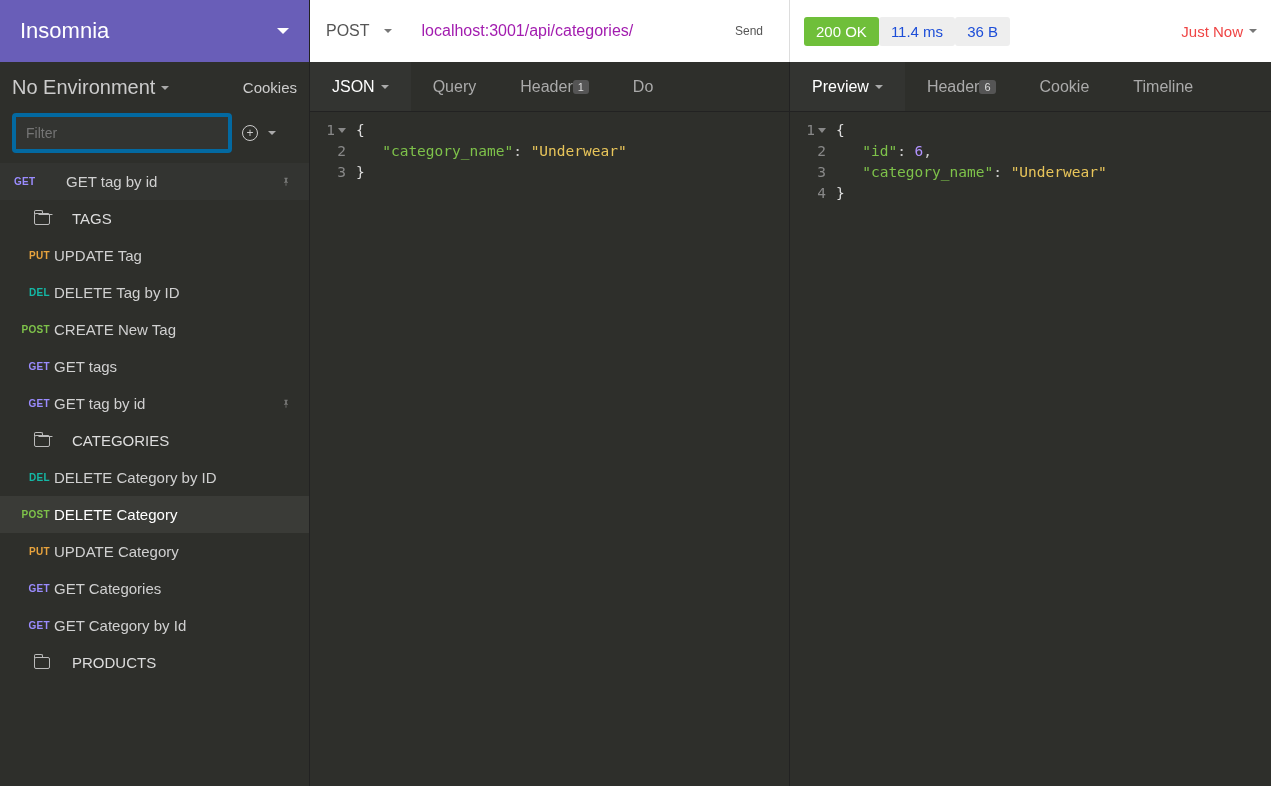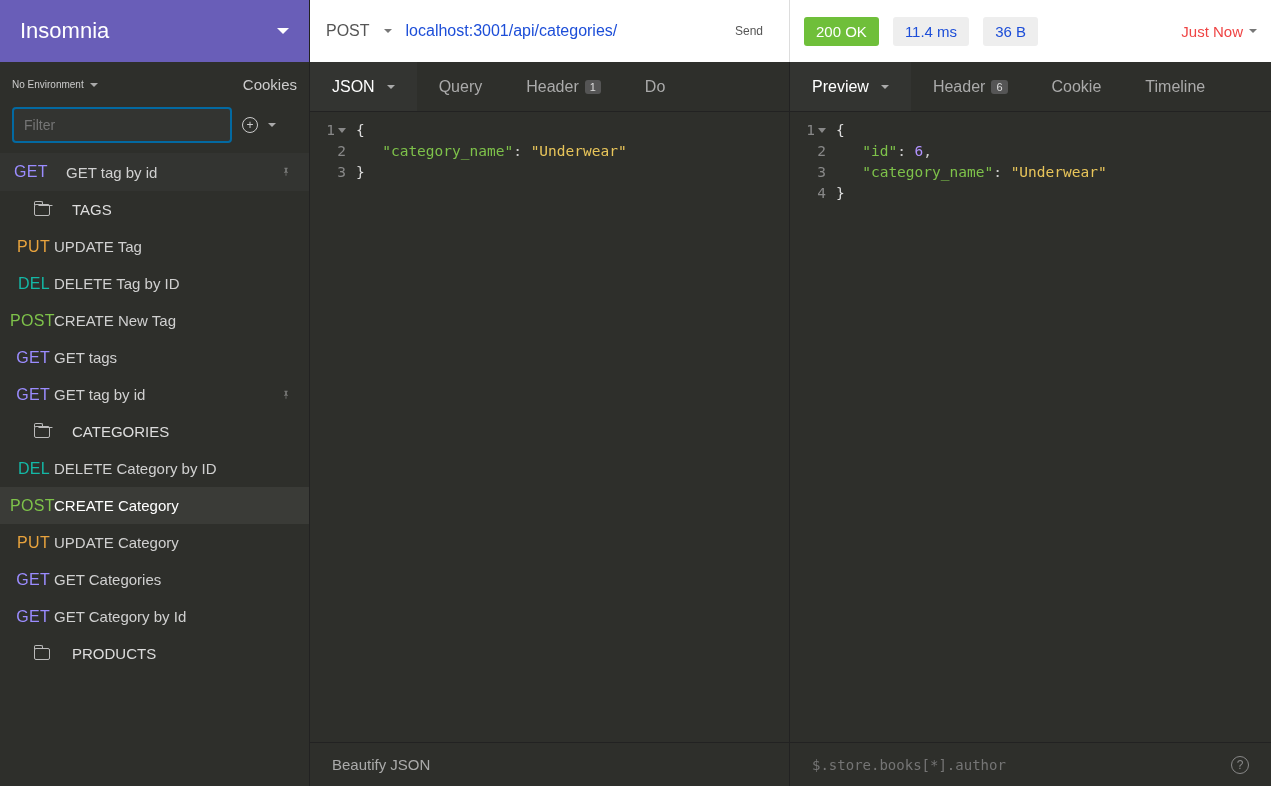--- a/index.html
+++ b/index.html
@@ -4,61 +4,61 @@
 <style>
   * { box-sizing: border-box; margin: 0; padding: 0; }
   html, body { height: 100%; font-family: -apple-system, BlinkMacSystemFont, "Segoe UI", Helvetica, sans-serif; font-size: 14px; background: #2a2a2a; color: #ccc; overflow: hidden; }
   .app { display: flex; height: 100vh; width: 100vw; }
   .sidebar { width: 310px; background: #2e2f2b; display: flex; flex-direction: column; border-right: 1px solid #222; }
   .titlebar { background: #695eb8; height: 62px; display: flex; align-items: center; padding: 0 20px; justify-content: space-between; }
   .titlebar-title { color: #fff; font-size: 22px; font-weight: 500; }
   .chevron-down { width: 0; height: 0; border-left: 6px solid transparent; border-right: 6px solid transparent; border-top: 6px solid #fff; display: inline-block; }
   .chevron-down.sm { border-left-width:4px; border-right-width:4px; border-top-width:4px; border-top-color:#aaa; margin-left:6px;}
   .env-row { display: flex; align-items: center; justify-content: space-between; padding: 14px 12px; color: #ccc; }
-  .env-btn { display:flex; align-items:center; cursor:pointer; font-size:10px;}
+  .env-btn { display:flex; align-items:center; cursor:pointer; font-size:20px;}
   .cookies-btn { cursor:pointer; font-size:15px;}
   .filter-row { display: flex; align-items: center; padding: 0 12px 10px 12px; gap: 10px; }
-  .filter-input { flex: 0 0 220px; background: #333431; border: 2px solid #0369a1; border-radius: 4px; padding: 8px 10px; color: #ccc; font-size: 14px; outline: none; }
+  .filter-input { flex: 0 0 220px; background: #333431; border: 4px solid #0369a1; border-radius: 4px; padding: 8px 10px; color: #ccc; font-size: 14px; outline: none; }
   .plus-menu { display:flex; align-items:center; cursor:pointer; color:#ccc; gap:4px;}
   .plus-circle { border:1.5px solid #ccc; border-radius:50%; width:16px; height:16px; display:inline-flex; align-items:center; justify-content:center; font-size:12px; line-height:1;}
   .req-list { flex:1; overflow-y:auto; }
   .req-item { display:flex; align-items:center; padding: 10px 14px; gap: 12px; cursor:pointer; position:relative; color:#d0d0d0; font-size:15px;}
   .req-item.indent { padding-left: 54px; }
   .req-item.indent .method { position:absolute; left:10px; width:40px; text-align:right;}
   .req-item.folder { padding-left: 34px; color:#ddd; }
   .req-item.top-level { padding-left: 14px; background:#333431;}
   .req-item.top-level .method{ width:40px; text-align:left;}
   .req-item.selected { background: #3a3b37; color:#fff;}
   .folder-icon { width:16px; height:12px; border:1.5px solid #bbb; border-radius:2px; position:relative; display:inline-block; margin-right:10px;}
   .folder-icon::before { content:''; position:absolute; top:-4px; left:-1.5px; width:7px; height:3px; border:1.5px solid #bbb; border-bottom:none; border-radius:2px 2px 0 0;}
   .folder-open::after { content:''; position:absolute; inset:0; border-top:1.5px solid #bbb; transform:skewX(-18deg) translateX(2px);}
-  .method { font-size:16px; font-weight:400; letter-spacing:0.3px;}
+  .method { font-size:10px; font-weight:700; letter-spacing:0.3px;}
   .m-get  { color:#9b8cff; }
   .m-put  { color:#e8a33d; }
   .m-del  { color:#14b8a6; }
   .m-post { color:#7ec24a; }
   .pin-icon { width:10px; height:14px; position:absolute; right:18px; opacity:.6;}
   .pin-icon svg { width:100%; height:100%; fill:#aaa;}
   
   .main { flex:1; display:flex; flex-direction:column; background:#2e2f2b;}
   .top-row { display:flex; height:62px;}
   .url-bar { flex:0 0 480px; background:#fff; display:flex; align-items:center; padding:0 16px; gap:14px; border-right:1px solid #ddd;}
   .method-select { display:flex; align-items:center; gap:8px; color:#555; font-size:16px; cursor:pointer; font-weight:500;}
-  .url-input { flex:1; border:none; outline:none; font-size:16px; color:#1d4ed8; background:transparent;}
+  .url-input { flex:1; border:none; outline:none; font-size:16px; color:#a21caf; background:transparent;margin-left:16px;}
   .send-btn { color:#555; font-size:12px; cursor:pointer; padding:6px 10px;}
   .status-bar { flex:1; background:#fff; display:flex; align-items:center; padding:0 14px; gap:14px; justify-content:space-between;}
-  .status-left { display:flex; gap:14px; align-items:flex-end;}
+  .status-left { display:flex; align-items:flex-end;}
   .badge { padding:6px 12px; border-radius:3px; font-size:15px; background:#eee; color:#1d4ed8; font-weight:500;}
   .badge.ok { background:#6fbf3a; color:#fff; }
   .time-pick { display:flex; align-items:center; color:#ef4444; cursor:pointer; font-size:15px;}
   
   .tabs-row { display:flex; height:50px; border-bottom:1px solid #222;}
   .tabs-left { width:480px; display:flex; border-right:1px solid #222; overflow:hidden;}
   .tabs-right { flex:1; display:flex;}
-  .tab { padding: 14px 22px; color:#aaa; cursor:pointer; font-size:16px; display:flex; align-items:center; gap:6px; white-space:nowrap;text-align:right;}
+  .tab { padding: 14px 22px; color:#aaa; cursor:pointer; font-size:16px; display:flex; align-items:center; white-space:nowrap;text-align:right;}
   .tab.active { background:#333431; color:#fff;}
   .tab-badge { background:#555; color:#ddd; border-radius:3px; font-size:11px; padding:1px 5px;}
   
   .panes { flex:1; display:flex; min-height:0;}
   .pane { display:flex; flex-direction:column; background:#2e2f2b;}
   .pane.left { width:480px; border-right:1px solid #222;}
   .pane.right { flex:1;}
   .code { flex:1; font-family: ui-monospace, SFMono-Regular, Menlo, Consolas, monospace; font-size:14.5px; line-height:1.45; padding:8px 0; overflow:auto; white-space:pre;}
   .gutter { display:inline-block; width:46px; text-align:right; color:#888; padding-right:10px; user-select:none;}
   .fold-caret {display:inline-block; width:0;height:0;border-left:4px solid transparent;border-right:4px solid transparent;border-top:5px solid #888; margin-left:3px; vertical-align:2px;}
@@ -139,21 +139,21 @@
         <div class="req-item folder">
           <span class="folder-icon folder-open"></span>
           <span>CATEGORIES</span>
         </div>
         <div class="req-item indent">
           <span class="method m-del">DEL</span>
           <span>DELETE Category by ID</span>
         </div>
         <div class="req-item indent selected">
           <span class="method m-post">POST</span>
-          <span>CREATE Category</span>
+          <span>DELETE Category</span>
         </div>
         <div class="req-item indent">
           <span class="method m-put">PUT</span>
           <span>UPDATE Category</span>
         </div>
         <div class="req-item indent">
           <span class="method m-get">GET</span>
           <span>GET Categories</span>
         </div>
         <div class="req-item indent">
@@ -225,24 +225,15 @@
 <span class="gutter">3</span><span class="tok-brace">}</span></div>
       </div>
       <div class="pane right">
         <div class="code" id="resp-code"><span class="gutter">1<span class="fold-caret"></span></span><span class="tok-brace">{</span>
 <span class="gutter">2</span>   <span class="tok-key">"id"</span><span class="tok-punc">: </span><span class="tok-num">6</span><span class="tok-punc">,</span>
 <span class="gutter">3</span>   <span class="tok-key">"category_name"</span><span class="tok-punc">: </span><span class="tok-str">"Underwear"</span>
 <span class="gutter">4</span><span class="tok-brace">}</span></div>
       </div>
     </div>
 
-    <div class="footer">
-      <div class="footer-left">
-        <span class="beautify">Beautify JSON</span>
-      </div>
-      <div class="footer-right">
-        <input class="jsonpath" placeholder="$.store.books[*].author" style="">
-        <span class="help-icon">?</span>
-      </div>
-    </div>
 
   </div>
 </div>
 
 </body></html>

